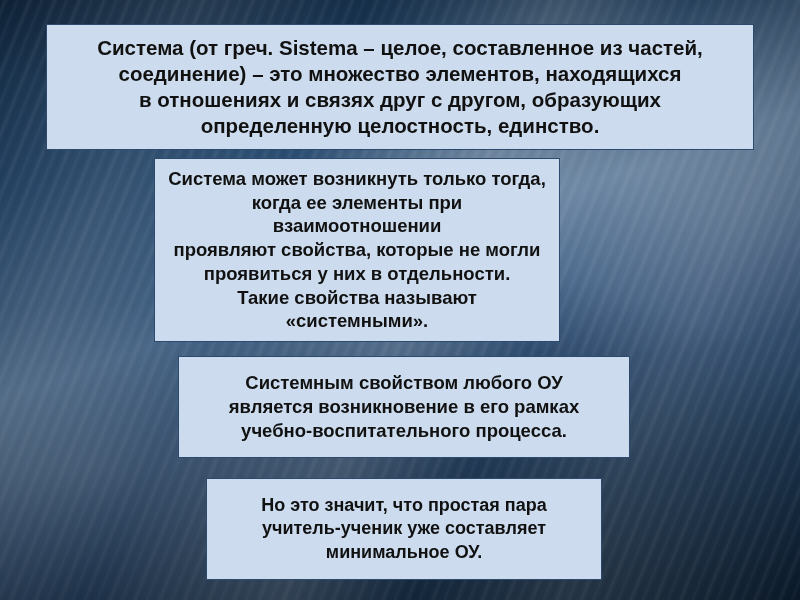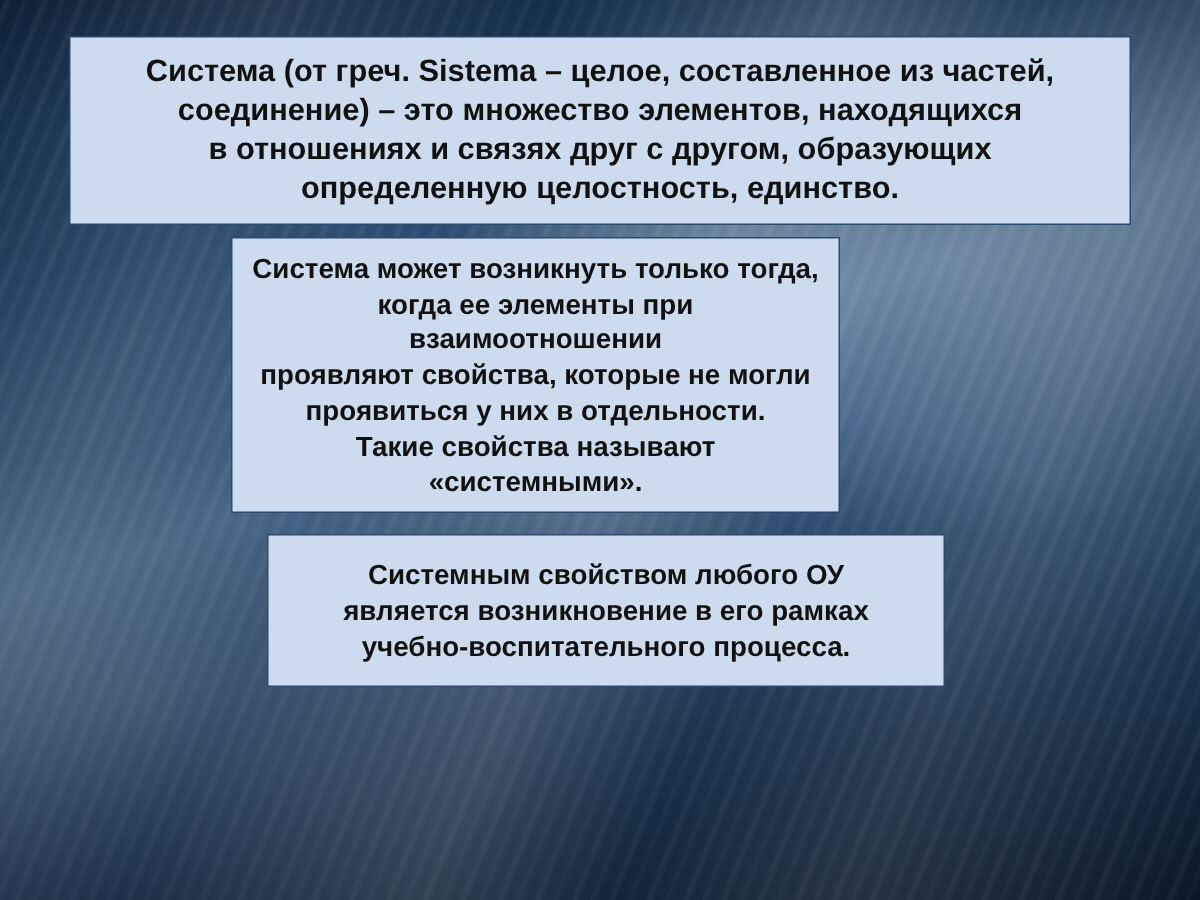--- a/index.html
+++ b/index.html
@@ -127,14 +127,19 @@
 
   <div class="card" id="card-emergence">
     <p>Система может возникнуть только тогда,
 когда ее элементы при взаимоотношении
 проявляют свойства, которые не могли
 проявиться у них в отдельности.
 Такие свойства называют
 «системными».</p>
   </div>
 
+  <div class="card" id="card-conclusion">
+    <p>Но это значит, что простая пара
+учитель-ученик уже составляет
+минимальное ОУ.</p>
+  </div>
 
 </div>
 
 </body></html>

